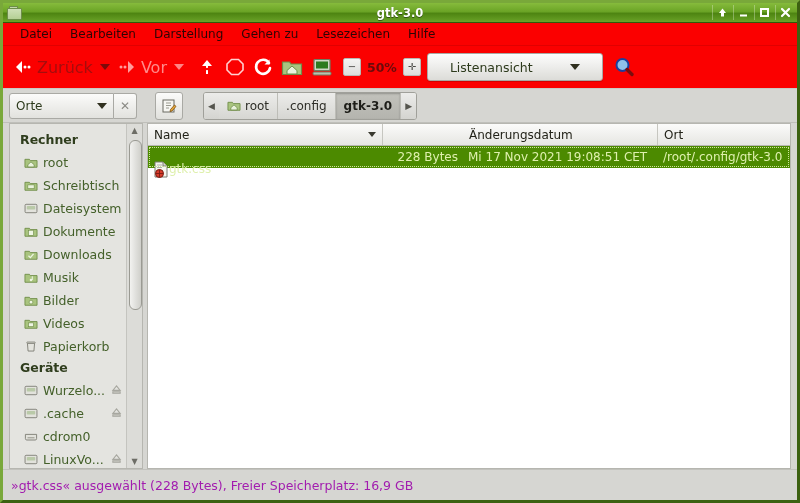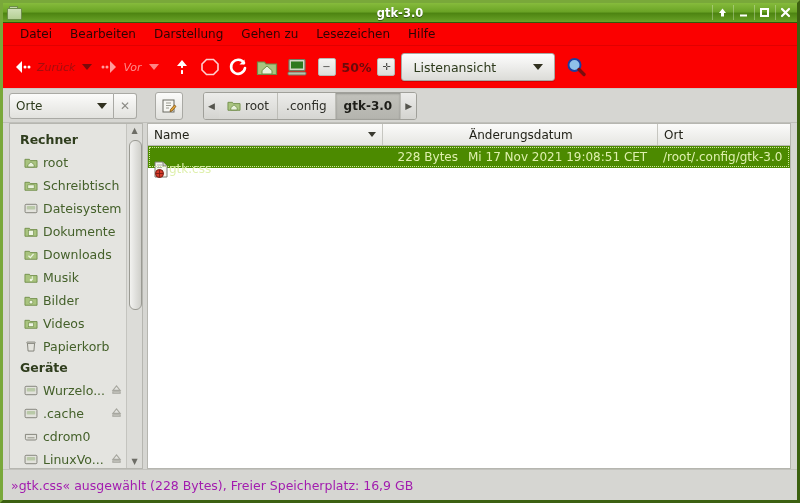--- a/index.html
+++ b/index.html
@@ -60,41 +60,41 @@
   .menuitem{
     padding:2px 9px;color:#2c0505;font-size:12px;white-space:nowrap;
   }
   
   .toolbar{
     flex:0 0 42px;height:42px;background:#fb0000;
     display:flex;align-items:center;padding:0 6px;gap:0;
     border-bottom:1px solid #c9c9c4;
   }
   .tb-item{display:flex;align-items:center;height:34px;padding:0 4px;gap:4px;}
-  .tb-label{font-size:11px;font-style:italic;}
+  .tb-label{font-size:16px;}
   .lbl-back{color:#a50d0d;}
   .lbl-fwd{color:#ff8a8a;}
   .caret{
     width:0;height:0;border-left:5px solid transparent;border-right:5px solid transparent;
     border-top:6px solid #7c0a0a;margin:0 3px;
   }
   .caret.dim{border-top-color:#ff8484;}
   .tb-sep{width:6px;}
   .pct{color:#6a0b0b;font-size:12.5px;font-weight:bold;padding:0 6px;}
   .zoombtn{
     width:16px;height:16px;border:1px solid #b8b8b4;border-radius:2px;
     background:linear-gradient(to bottom,#f4f4f2,#dddddb);
     display:flex;align-items:center;justify-content:center;
     color:#4a4a46;font-size:10px;line-height:1;
   }
   .combo{
     height:26px;min-width:130px;border:1px solid #a9a9a4;border-radius:3px;
     background:linear-gradient(to bottom,#fdfdfd,#dcdcd8);
     display:flex;align-items:center;justify-content:space-between;
-    padding:0 11px;margin:0 6px;box-shadow:0 1px 0 rgba(0,0,0,.15);
+    padding:0 22px;margin:0 6px;box-shadow:0 1px 0 rgba(0,0,0,.15);
   }
   .combo-label{color:#2d3a1c;font-size:12.5px;}
   .combo-caret{
     width:0;height:0;border-left:5px solid transparent;border-right:5px solid transparent;
     border-top:6px solid #30301f;margin-left:14px;
   }
   
   .pathrow{
     flex:0 0 33px;height:33px;background:#d6d6d2;
     display:flex;align-items:center;padding:0 6px;gap:18px;

